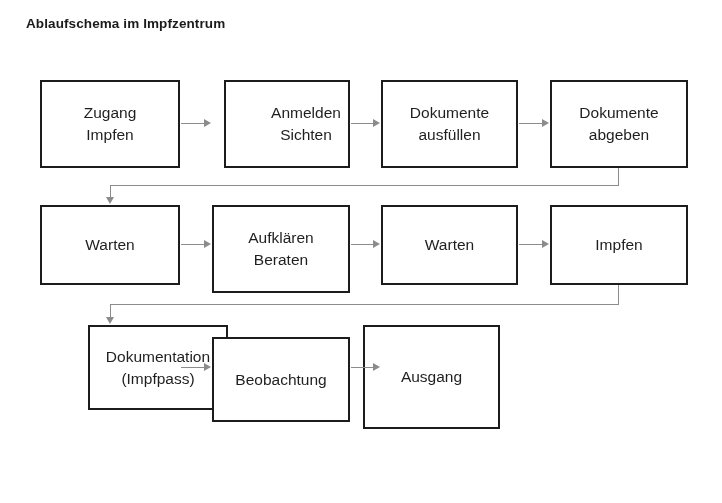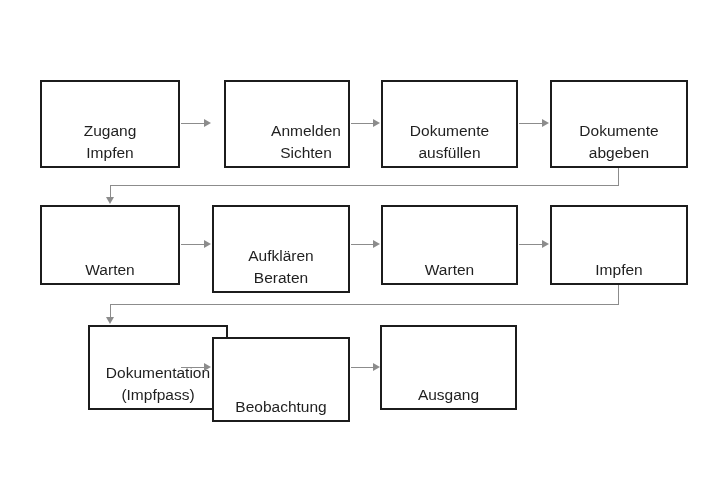--- a/index.html
+++ b/index.html
@@ -29,21 +29,21 @@
     color: #1b1b1b;
     white-space: nowrap;
   }
   
   .node {
     position: absolute;
     box-sizing: border-box;
     background: #ffffff;
     border: 2.4px solid #1c1c1c;
     display: flex;
-    align-items: flex-end;
+    align-items: center;
     justify-content: center;
     text-align: center;
     font-size: 15.5px;
     line-height: 1.42;
     color: #1f1f1f;
     padding: 2px 4px;
     white-space: pre-line;
   }
   .node .node-label { display: block; }
 
@@ -69,20 +69,21 @@
     border-left: 4.2px solid transparent;
     border-right: 4.2px solid transparent;
     border-top: 7px solid #8c8c8c;
   }
 </style>
 </head>
 <body>
 
 <div id="canvas">
 
+  <div id="diagram-title">Ablaufschema im Impfzentrum</div>
 
   <div class="node" style="left:40px; top:80px; width:140px; height:88px;">
     <span class="node-label">Zugang
 Impfen</span>
   </div>
 
   <div class="node" style="left:224px; top:80px; width:126px; height:88px;padding-left:42px;">
     <span class="node-label">Anmelden
 Sichten</span>
   </div>
@@ -144,21 +145,21 @@
 
   <div class="node" style="left:40px; top:325px; width:140px; height:85px;margin-left:48px;">
     <span class="node-label">Dokumentation
 (Impfpass)</span>
   </div>
 
   <div class="node" style="left:212px; top:337px; width:138px; height:85px;">
     <span class="node-label">Beobachtung</span>
   </div>
 
-  <div class="node" style="left:380px; top:325px; width:137px; height:85px;">
+  <div class="node" style="left:363px; top:325px; width:137px; height:104px;">
     <span class="node-label">Ausgang</span>
   </div>
 
   <div class="conn h" style="left:181px; top:367px; width:24px;"></div>
   <div class="arrow-head right" style="left:204px; top:363px;"></div>
 
   <div class="conn h" style="left:351px; top:367px; width:23px;"></div>
   <div class="arrow-head right" style="left:373px; top:363px;"></div>
 
 </div>

